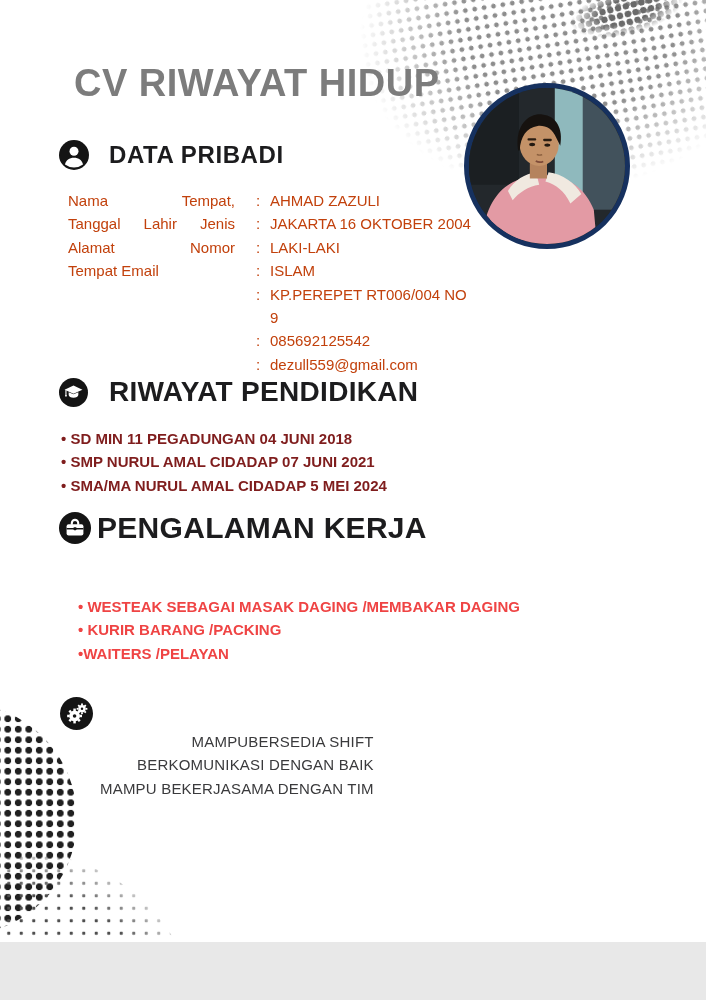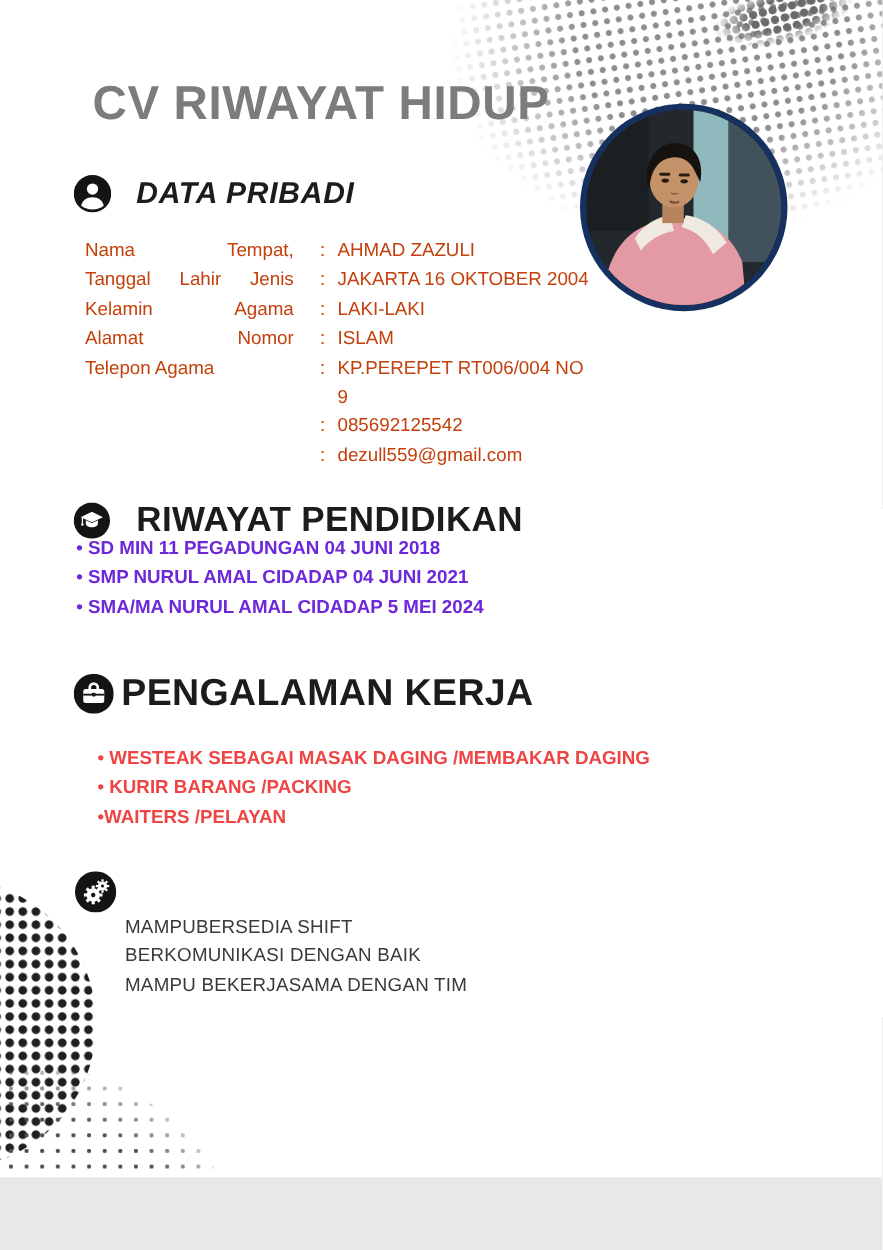--- a/index.html
+++ b/index.html
@@ -50,49 +50,49 @@
   }
   .photo svg{display:block;width:100%;height:100%;}
   
   .title{
     position:absolute;left:74px;top:62px;
     font-size:38px;font-weight:bold;letter-spacing:.5px;color:#7c7c7c;z-index:1;
   }
   .sec-head{position:absolute;display:flex;align-items:center;z-index:1;}
   .sec-head .badge{flex:0 0 auto;display:block;}
   .sec-head .txt{font-weight:bold;color:#1c1c1e;}
-  .sh-personal{left:59px;top:140px;gap:20px;font-style:italic;}
+  .sh-personal{left:59px;top:140px;gap:20px;}
   .sh-personal .badge{width:30px;height:30px;}
   .sh-personal .txt{font-size:24px;letter-spacing:.6px;}
-  .sh-edu{left:59px;top:376px;gap:21px;margin-top:24px;}
+  .sh-edu{left:59px;top:376px;gap:21px;}
   .sh-edu .badge{width:29px;height:29px;}
   .sh-edu .txt{font-size:28px;letter-spacing:.3px;}
-  .sh-work{left:59px;top:538px;gap:6px;}
+  .sh-work{left:59px;top:511px;gap:6px;}
   .sh-work .badge{width:32px;height:32px;}
   .sh-work .txt{font-size:30px;letter-spacing:.3px;}
   .sh-skill{left:60px;top:697px;gap:6px;}
   .sh-skill .badge{width:33px;height:33px;}
   .sh-skill .txt{font-size:30px;letter-spacing:.3px;}
 
   .personal-block{
     position:absolute;left:68px;top:189px;width:405px;display:flex;
     font-size:15px;line-height:23.4px;color:#c2410c;z-index:1;
   }
   .labels{width:167px;flex:0 0 auto;}
   .label-row{display:flex;justify-content:space-between;}
   .label-row.single{justify-content:flex-start;}
   .values{margin-left:21px;flex:1;}
   .value-row{display:flex;}
   .value-row .colon{width:14px;flex:0 0 auto;}
 
   .list{position:absolute;font-size:15px;line-height:23.4px;z-index:1;}
   .list div{white-space:nowrap;}
-  .edu-list{left:61px;top:427px;font-weight:600;color:#6d28d9;}
+  .edu-list{left:61px;top:427px;font-weight:600;color:#7f1d1d;}
   .work-list{left:78px;top:595px;font-weight:600;color:#ef4444;}
-  .skill-list{left:100px;top:730px;font-weight:normal;color:#3a3a3c;letter-spacing:.2px;}
+  .skill-list{left:100px;top:730px;font-weight:normal;color:#3a3a3c;letter-spacing:.2px;text-align:right;}
 </style>
 </head>
 <body>
 
 <div class="page">
 
   <div class="dots-tr"></div>
   <div class="dots-tr-blob"></div>
   <div class="dots-bl-dark"></div>
   <div class="dots-bl-light"></div>
@@ -142,29 +142,25 @@
       <div class="label-row">
         <span>Nama</span>
         <span>Tempat,</span>
       </div>
       <div class="label-row">
         <span>Tanggal</span>
         <span>Lahir</span>
         <span>Jenis</span>
       </div>
       <div class="label-row">
-        <span>Kelamin</span>
-        <span>Agama</span>
-      </div>
-      <div class="label-row">
         <span>Alamat</span>
         <span>Nomor</span>
       </div>
       <div class="label-row single">
-        <span>Telepon Agama</span>
+        <span>Tempat Email</span>
       </div>
     </div>
     <div class="values">
       <div class="value-row">
         <span class="colon">:</span>
         <span>AHMAD ZAZULI</span>
       </div>
       <div class="value-row">
         <span class="colon">:</span>
         <span>JAKARTA 16 OKTOBER 2004</span>
@@ -205,21 +201,21 @@
         <path d="M8 11.7 v2.4 c0 1.3 1.8 2.3 4 2.3 s4-1 4-2.3 v-2.4 l-4 1.8 z" fill="#fff"></path>
         <rect x="5.3" y="10" width="0.9" height="4" fill="#fff"></rect>
         <circle cx="5.75" cy="14.6" r="0.8" fill="#fff"></circle>
       </g>
     </svg>
     <span class="txt">RIWAYAT PENDIDIKAN</span>
   </div>
 
   <div class="list edu-list">
     <div>• SD MIN 11 PEGADUNGAN 04 JUNI 2018</div>
-    <div>• SMP NURUL AMAL CIDADAP 04 JUNI 2021</div>
+    <div>• SMP NURUL AMAL CIDADAP 07 JUNI 2021</div>
     <div>• SMA/MA NURUL AMAL CIDADAP 5 MEI 2024</div>
   </div>
 
   <div class="sec-head sh-work">
     <svg class="badge" viewBox="0 0 24 24">
       <defs>
           <clipPath id="c3">
             <circle cx="12" cy="12" r="12"></circle>
           </clipPath>
         </defs>

